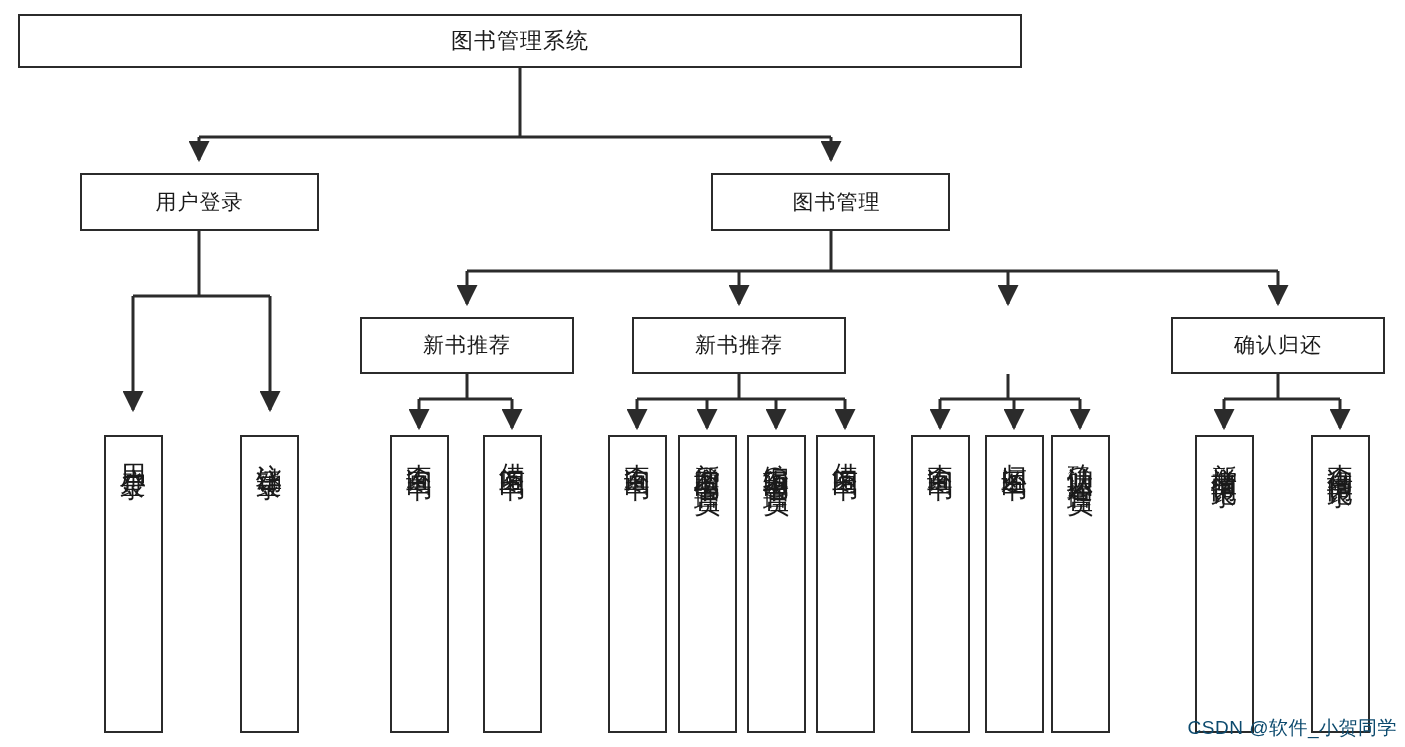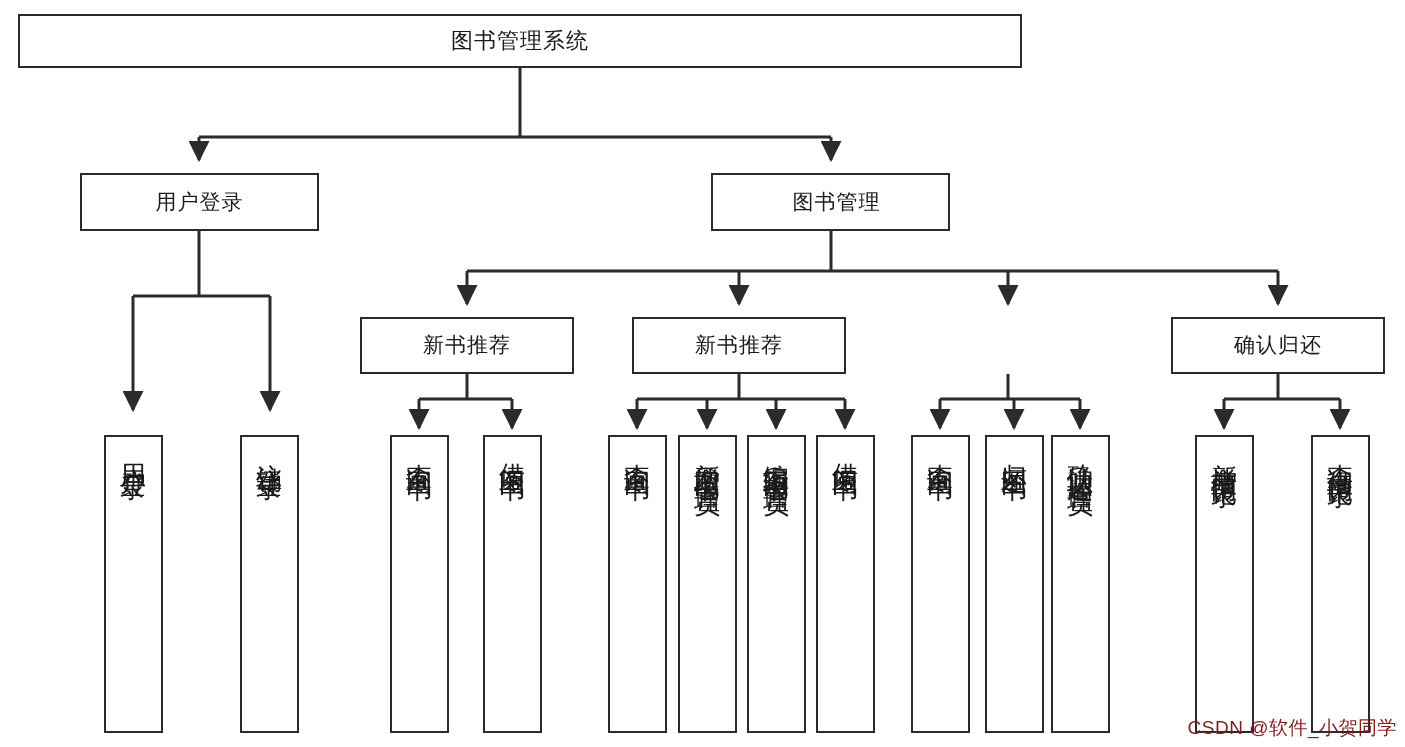--- a/index.html
+++ b/index.html
@@ -63,21 +63,21 @@
     max-height: 285px;
   }
   .node.vert.tall .label {
     max-height: 290px;
   }
   .watermark {
     position: absolute;
     right: 8px;
     bottom: 6px;
     font-size: 19px;
-    color: #7f1d1d;
+    color: #0c4a6e;
     letter-spacing: 0.5px;
     white-space: nowrap;
     user-select: none;
   }
 </style>
 </head>
 <body>
 
 <div id="canvas">
 

